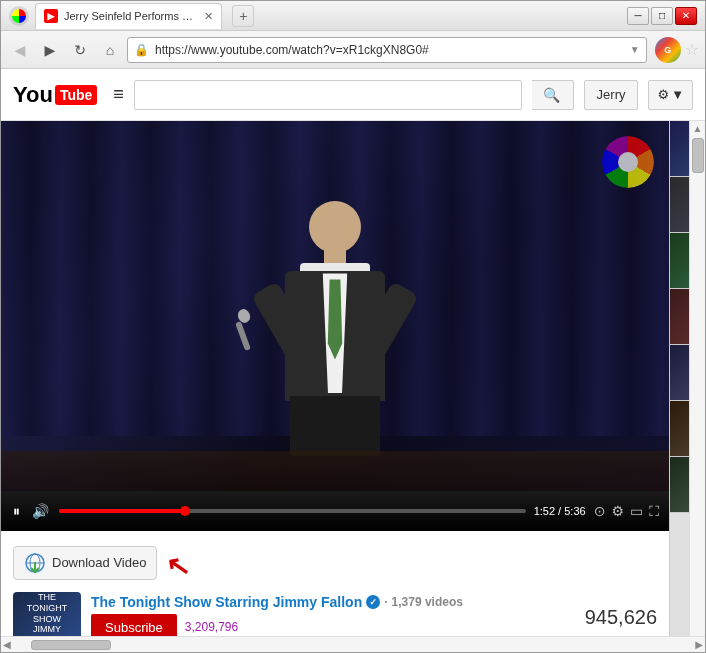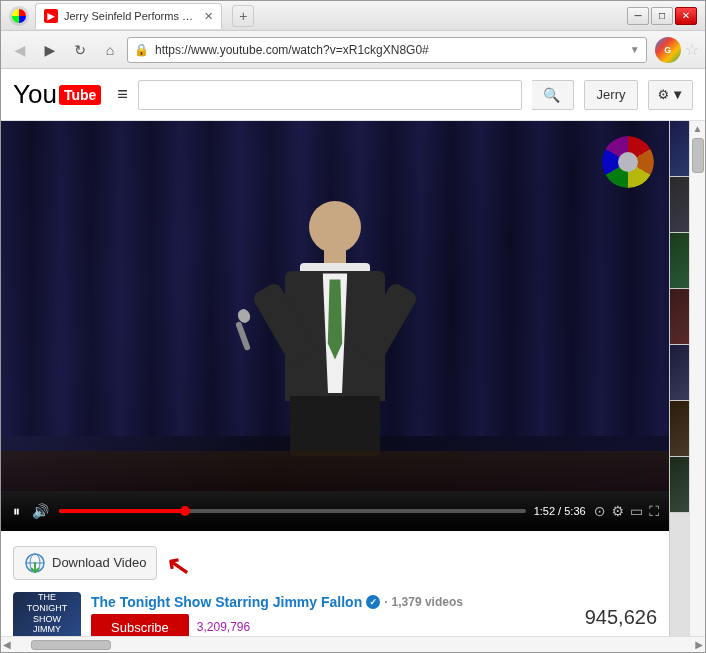--- a/index.html
+++ b/index.html
@@ -28,21 +28,21 @@
     .address-icon { font-size: 12px; }
     .address-text { flex: 1; font-size: 12px; color: #333; overflow: hidden; white-space: nowrap; text-overflow: ellipsis; }
     .address-dropdown { font-size: 10px; color: #888; }
     .nav-extra { display: flex; gap: 4px; margin-left: 4px; align-items: center; }
     .star-btn { font-size: 16px; color: #ccc; cursor: pointer; }
     .google-icon { width: 26px; height: 26px; background: linear-gradient(135deg, #4285f4, #ea4335, #fbbc05, #34a853); border-radius: 50%; display: flex; align-items: center; justify-content: center; color: #fff; font-size: 10px; font-weight: bold; }
 
     
     .yt-toolbar { height: 52px; background: #fff; border-bottom: 1px solid #e0e0e0; display: flex; align-items: center; padding: 0 12px; gap: 10px; }
     .yt-logo { display: flex; align-items: center; gap: 0; }
-    .yt-logo-you { color: #000; font-size: 26px; font-weight: normal; font-family: 'Arial Black', Arial, sans-serif; }
+    .yt-logo-you { color: #000; font-size: 22px; font-weight: bold; font-family: 'Arial Black', Arial, sans-serif; }
     .yt-logo-tube { background: #f00; color: #fff; font-size: 14px; font-weight: bold; padding: 2px 5px; border-radius: 3px; margin-left: 2px; }
     .yt-menu-icon { font-size: 18px; color: #333; cursor: pointer; margin-left: 6px; }
     .yt-search-bar { flex: 1; height: 30px; border: 1px solid #ccc; border-radius: 2px; padding: 0 10px; font-size: 14px; color: #333; }
     .yt-search-btn { height: 30px; width: 42px; background: #f5f5f5; border: 1px solid #ccc; border-left: none; cursor: pointer; display: flex; align-items: center; justify-content: center; font-size: 14px; color: #555; border-radius: 0 2px 2px 0; }
     .yt-upload-btn { height: 30px; padding: 0 12px; background: #f5f5f5; border: 1px solid #ccc; border-radius: 2px; font-size: 13px; color: #333; cursor: pointer; display: flex; align-items: center; }
     .yt-settings-btn { height: 30px; padding: 0 8px; background: #f5f5f5; border: 1px solid #ccc; border-radius: 2px; font-size: 13px; color: #333; cursor: pointer; display: flex; align-items: center; gap: 2px; }
 
     
     .main-content { flex: 1; display: flex; overflow: hidden; }
     .content-area { flex: 1; overflow-y: auto; background: #fff; }
@@ -66,21 +66,21 @@
     .video-title-row { display: flex; align-items: center; gap: 10px; margin-bottom: 8px; }
     .download-btn { display: flex; align-items: center; gap: 6px; background: #f5f5f5; border: 1px solid #ccc; border-radius: 4px; padding: 5px 10px; cursor: pointer; font-size: 13px; color: #333; white-space: nowrap; }
     .download-icon { width: 22px; height: 22px; }
     .video-title { font-size: 22px; color: #222; font-weight: normal; }
     .channel-row { display: flex; align-items: center; gap: 10px; }
     .channel-thumb { width: 68px; height: 50px; background: linear-gradient(135deg, #1a2a4a, #2a4a8a); border-radius: 4px; display: flex; align-items: flex-start; justify-content: center; flex-shrink: 0; }
     .channel-info { flex: 1; }
     .channel-name { font-size: 14px; color: #167ac6; font-weight: bold; display: flex; align-items: center; gap: 4px; }
     .channel-verified { width: 14px; height: 14px; background: #167ac6; border-radius: 50%; color: #fff; font-size: 9px; display: flex; align-items: center; justify-content: center; }
     .channel-videos { font-size: 12px; color: #888; }
-    .subscribe-btn { background: #cc0000; color: #fff; border: none; border-radius: 2px; padding: 6px 20px; font-size: 13px; cursor: pointer; text-align: center; }
+    .subscribe-btn { background: #cc0000; color: #fff; border: none; border-radius: 2px; padding: 6px 14px; font-size: 13px; cursor: pointer; text-align: center; }
     .view-count { font-size: 20px; color: #333; text-align: right; margin-left: auto; }
   </style>
 </head>
 <body>
 
 <div class="window">
 
   <div class="title-bar">
     <div class="title-bar-left">
       <div style="width:20px;height:20px;border-radius:50%;background:rgba(0,0,0,0.1);display:flex;align-items:center;justify-content:center;flex-shrink:0;">

